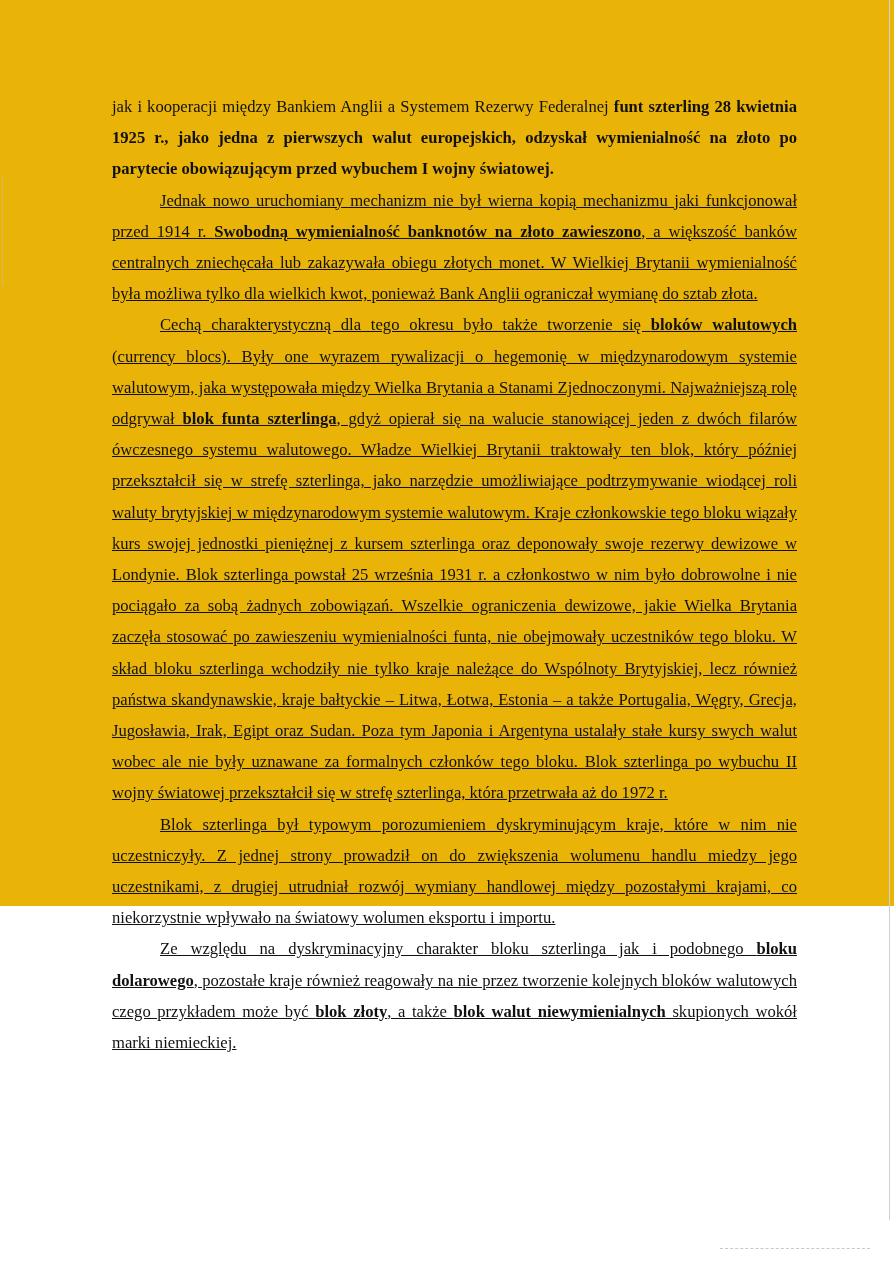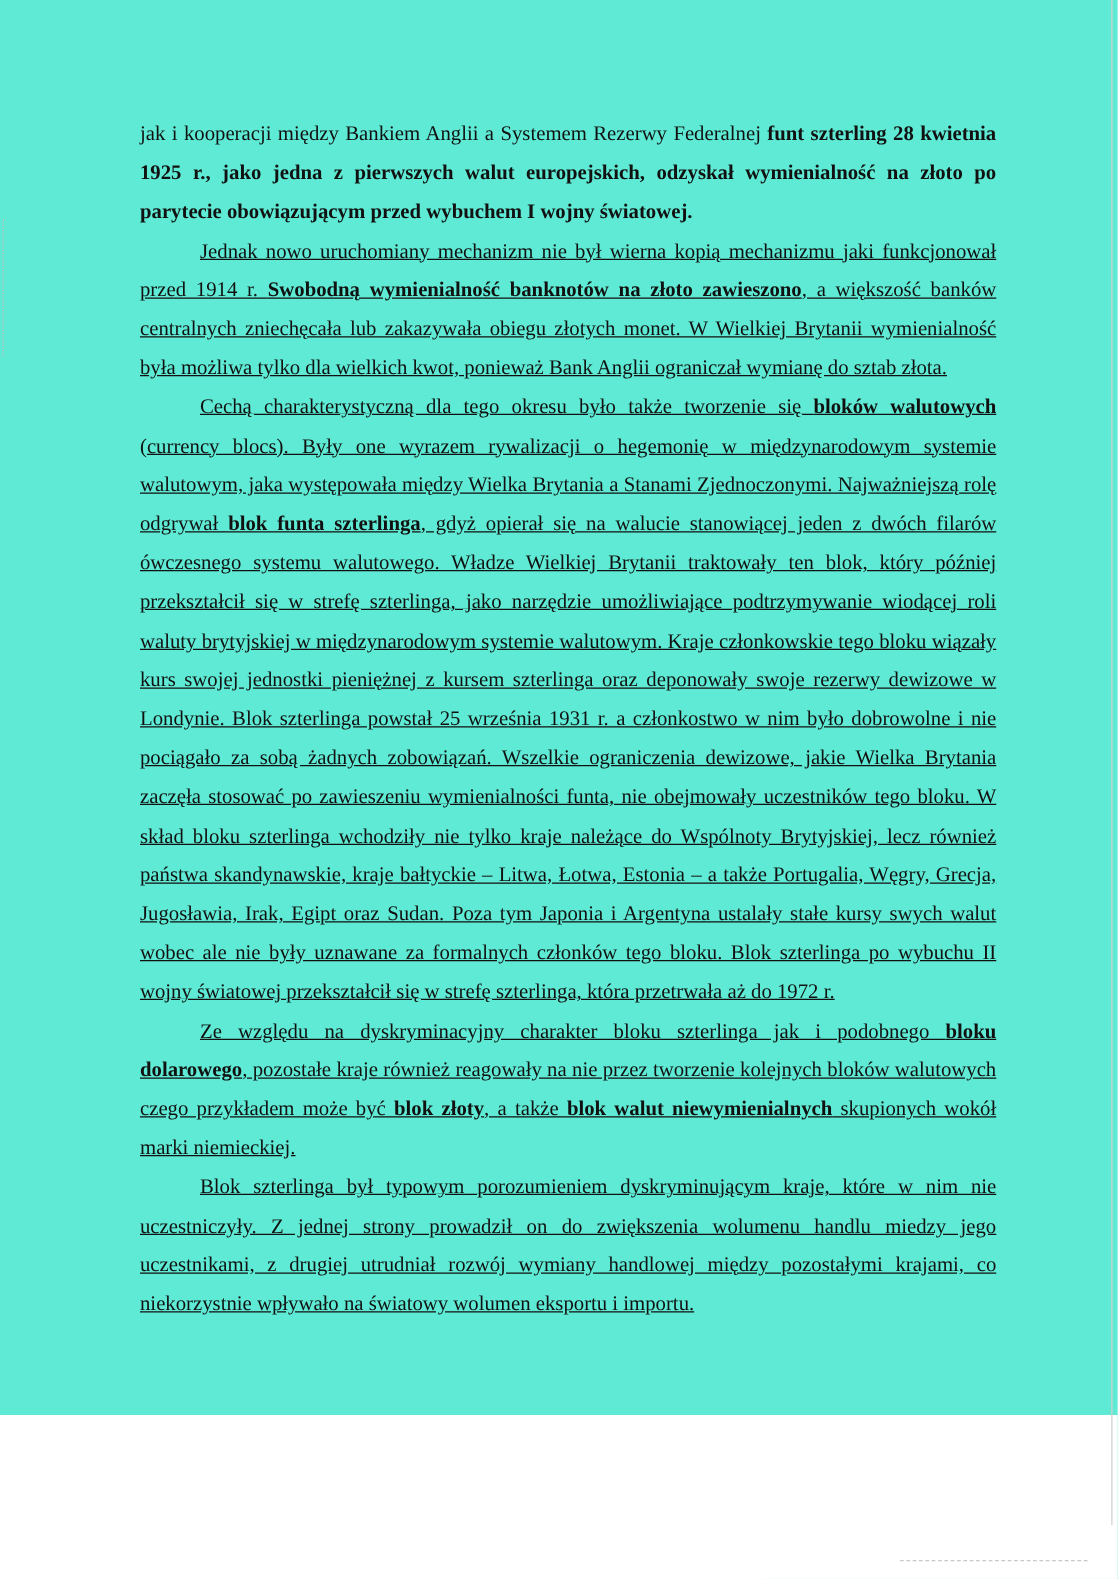--- a/index.html
+++ b/index.html
@@ -1,19 +1,19 @@
 <!DOCTYPE html>
 <html><head>
 <meta charset="utf-8">
 <style>
   html, body { margin: 0; padding: 0; background: #ffffff; }
   body { width: 894px; height: 1263px; position: relative; overflow: hidden; }
   .page {
-    position: absolute; left: 0; top: 0; width: 894px; height: 1132px;
-    background: #5eead4;
+    position: absolute; left: 0; top: 0; width: 894px; height: 906px;
+    background: #eab308;
   }
   .right-edge {
     position: absolute; right: 4px; top: 0; width: 1px; height: 1220px;
     background: #cfcfcf;
   }
   .left-marks {
     position: absolute; left: 2px; top: 175px; width: 1px; height: 110px;
     border-left: 1px dotted #bdbdbd;
   }
   .bottom-marks {
@@ -35,16 +35,16 @@
 
 <div class="page">
   <div class="left-marks"></div>
   <div class="right-edge"></div>
   <div class="bottom-marks"></div>
 
   <div class="text">
     <p><span>jak i kooperacji między Bankiem Anglii a Systemem Rezerwy Federalnej </span><b>funt szterling 28 kwietnia 1925 r., jako jedna z pierwszych walut europejskich, odzyskał wymienialność na złoto po parytecie obowiązującym przed wybuchem I wojny światowej.</b></p>
     <p class="indent"><span>Jednak nowo uruchomiany mechanizm nie był wierna kopią mechanizmu jaki funkcjonował przed 1914 r. </span><b>Swobodną wymienialność banknotów na złoto zawieszono</b><span>, a większość banków centralnych zniechęcała lub zakazywała obiegu złotych monet. W Wielkiej Brytanii wymienialność była możliwa tylko dla wielkich kwot, ponieważ Bank Anglii ograniczał wymianę do sztab złota.</span></p>
     <p class="indent"><span>Cechą charakterystyczną dla tego okresu było także tworzenie się </span><b>bloków walutowych</b><span> (currency blocs). Były one wyrazem rywalizacji o hegemonię w międzynarodowym systemie walutowym, jaka występowała między Wielka Brytania a Stanami Zjednoczonymi. Najważniejszą rolę odgrywał </span><b>blok funta szterlinga</b><span>, gdyż opierał się na walucie stanowiącej jeden z dwóch filarów ówczesnego systemu walutowego. Władze Wielkiej Brytanii traktowały ten blok, który później przekształcił się w strefę szterlinga, jako narzędzie umożliwiające podtrzymywanie wiodącej roli waluty brytyjskiej w międzynarodowym systemie walutowym. Kraje członkowskie tego bloku wiązały kurs swojej jednostki pieniężnej z kursem szterlinga oraz deponowały swoje rezerwy dewizowe w Londynie. Blok szterlinga powstał 25 września 1931 r. a członkostwo w nim było dobrowolne i nie pociągało za sobą żadnych zobowiązań. Wszelkie ograniczenia dewizowe, jakie Wielka Brytania zaczęła stosować po zawieszeniu wymienialności funta, nie obejmowały uczestników tego bloku. W skład bloku szterlinga wchodziły nie tylko kraje należące do Wspólnoty Brytyjskiej, lecz również państwa skandynawskie, kraje bałtyckie – Litwa, Łotwa, Estonia – a także Portugalia, Węgry, Grecja, Jugosławia, Irak, Egipt oraz Sudan. Poza tym Japonia i Argentyna ustalały stałe kursy swych walut wobec ale nie były uznawane za formalnych członków tego bloku. Blok szterlinga po wybuchu II wojny światowej przekształcił się w strefę szterlinga, która przetrwała aż do 1972 r.</span></p>
+    <p class="indent"><span>Blok szterlinga był typowym porozumieniem dyskryminującym kraje, które w nim nie uczestniczyły. Z jednej strony prowadził on do zwiększenia wolumenu handlu miedzy jego uczestnikami, z drugiej utrudniał rozwój wymiany handlowej między pozostałymi krajami, co niekorzystnie wpływało na światowy wolumen eksportu i importu.</span></p>
     <p class="indent"><span>Ze względu na dyskryminacyjny charakter bloku szterlinga jak i podobnego </span><b>bloku dolarowego</b><span>, pozostałe kraje również reagowały na nie przez tworzenie kolejnych bloków walutowych czego przykładem może być </span><b>blok złoty</b><span>, a także </span><b>blok walut niewymienialnych</b><span> skupionych wokół marki niemieckiej.</span></p>
-    <p class="indent"><span>Blok szterlinga był typowym porozumieniem dyskryminującym kraje, które w nim nie uczestniczyły. Z jednej strony prowadził on do zwiększenia wolumenu handlu miedzy jego uczestnikami, z drugiej utrudniał rozwój wymiany handlowej między pozostałymi krajami, co niekorzystnie wpływało na światowy wolumen eksportu i importu.</span></p>
   </div>
 </div>
 
 </body></html>

